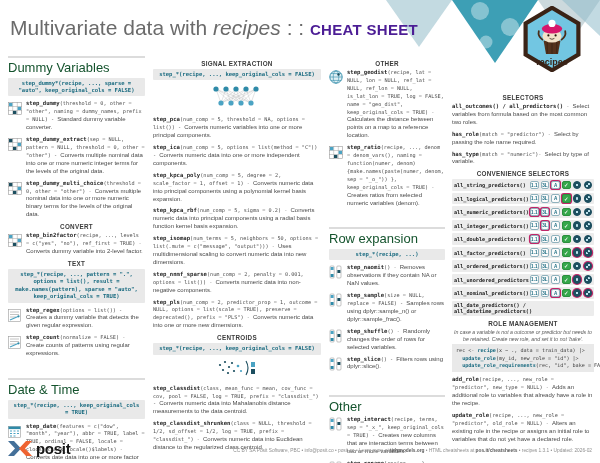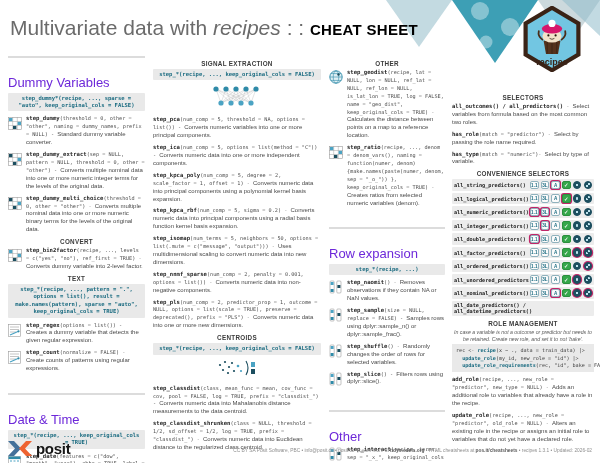--- a/index.html
+++ b/index.html
@@ -3,30 +3,30 @@
 <meta charset="utf-8">
 <style>
   html,body{margin:0;padding:0;}
   body{
     width:600px;height:463px;position:relative;overflow:hidden;background:#ffffff;
     font-family:"Liberation Sans", sans-serif;color:#4a4a4a;
   }
   
   .title{position:absolute;left:10px;top:16px;font-size:21px;color:#6b6b6b;white-space:nowrap;z-index:3;}
   .title .pkg{font-style:italic;}
-  .title .badge{font-weight:bold;color:#000000;font-size:15px;letter-spacing:.3px;}
+  .title .badge{font-weight:bold;color:#4c1d95;font-size:15px;letter-spacing:.3px;}
   .corner{position:absolute;right:0;top:0;z-index:1;}
   .hexbadge{position:absolute;right:12px;top:6px;z-index:2;}
   
   .col{position:absolute;top:56px;z-index:2;}
   #col1{left:8px;width:137px;}
   #col2{left:153px;width:168px;}
   #col3{left:329px;width:116px;}
   #col4{left:452px;width:142px;padding-top:34px;}
-  .heading{font-size:13px;color:#6d28d9;border-top:2px solid #dcdcdc;padding-top:18px;margin:20px 0 3px 0;line-height:1.05;}
+  .heading{font-size:13px;color:#14532d;border-top:2px solid #dcdcdc;padding-top:3px;margin:20px 0 3px 0;line-height:1.05;}
   .col > .heading:first-child{margin-top:0;}
   #col4 .heading{margin-top:0;}
   .subhead{font-size:6.3px;font-weight:bold;color:#3a3a3a;text-align:center;letter-spacing:.3px;margin:4px 0 2px 0;}
   .codebar{background:#e9e9e9;color:#1a6b80;font-weight:bold;text-align:center;
     font-family:"DejaVu Sans Mono", monospace;font-size:5.5px;line-height:1.35;
     padding:2px 3px;margin:1px 0 4px 0;border-radius:1px;}
   .entry{display:flex;gap:3px;margin-bottom:4px;}
   .entry .icon{flex:0 0 15px;padding-top:1px;}
   .entry .txt{margin:0;font-size:6px;line-height:1.32;color:#4a4a4a;}
   .fn{font-weight:bold;color:#1f1f1f;font-family:"DejaVu Sans Mono", monospace;font-size:5.6px;}

